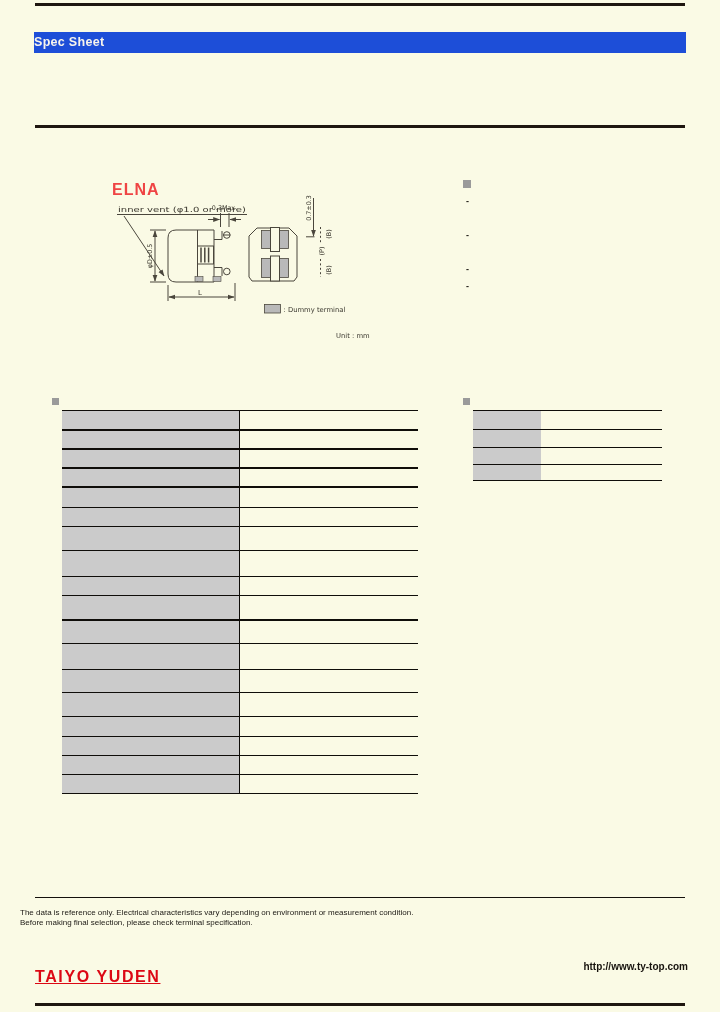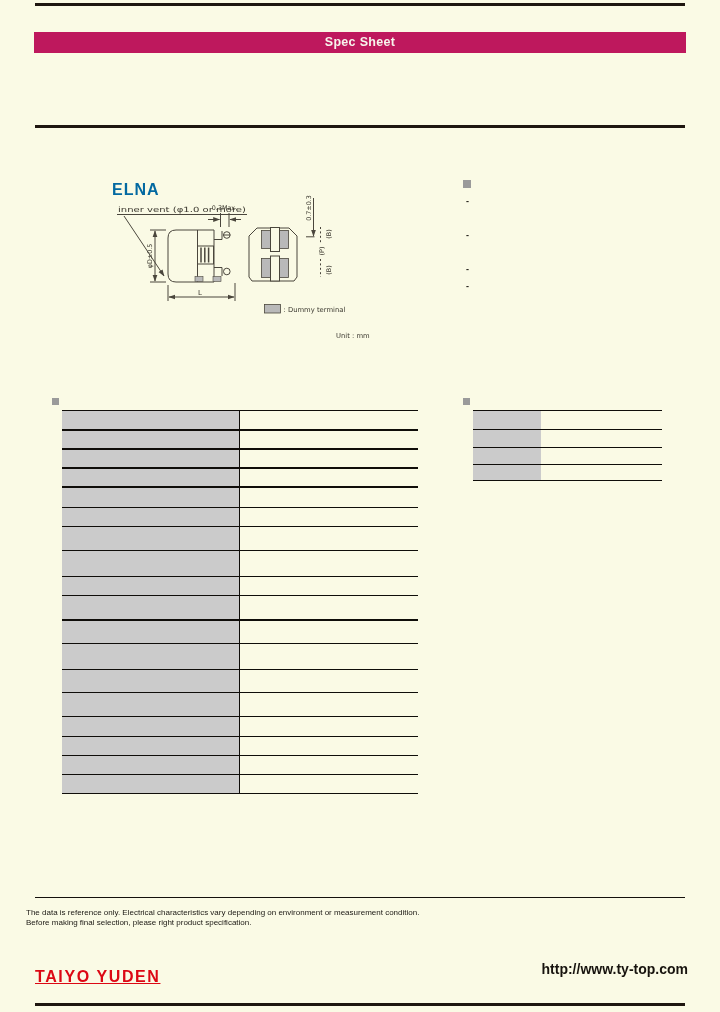--- a/index.html
+++ b/index.html
@@ -1,25 +1,25 @@
 <!DOCTYPE html>
 <html><head>
 <meta charset="utf-8">
 <style>
   html,body{margin:0;padding:0;background:#FAFAE5;}
   .page{position:relative;width:720px;height:1012px;background:#FAFAE5;overflow:hidden;
         font-family:"Liberation Sans",sans-serif;color:#1c1914;}
   .abs{position:absolute;}
   
   .top-rule{left:35px;top:3px;width:650px;height:3px;background:#1E1610;}
-  .title-bar{left:34px;top:32px;width:652px;height:21px;background:#be185d;color:#F7F4EC;
-             font-size:12.5px;font-weight:bold;text-align:center;line-height:21px;letter-spacing:.3px;}
+  .title-bar{left:34px;top:32px;width:652px;height:21px;background:#1d4ed8;color:#F7F4EC;
+             font-size:12.5px;font-weight:bold;line-height:21px;letter-spacing:.3px;}
   .header-rule{left:35px;top:125px;width:650px;height:2.5px;background:#1E1610;}
   
-  .elna{left:112px;top:181px;font-size:16px;font-weight:bold;color:#0369a1;letter-spacing:1px;}
+  .elna{left:112px;top:181px;font-size:16px;font-weight:bold;color:#ef4444;letter-spacing:1px;}
   
   .drawing{left:100px;top:195px;}
   .drawing text{fill:#3a372e;font-family:"DejaVu Sans",sans-serif;}
   
   .bullet{width:7px;height:7px;background:#9a9a9a;}
   .b-feat{left:463px;top:180px;width:8px;height:8px;}
   .b-left{left:52px;top:398px;}
   .b-right{left:463px;top:398px;}
   
   .dash{left:466px;width:10px;height:9px;font-size:9px;font-weight:bold;color:#26231c;line-height:9px;}
@@ -33,22 +33,22 @@
   .h19{height:19px;}.h20{height:20px;}.h23{height:23px;}.h24{height:24px;}
   .h25{height:25px;}.h26{height:26px;}
   
   .mark-table{left:473px;top:410px;width:189px;border-top:1.2px solid #0f0d09;}
   .mrow{display:flex;box-sizing:border-box;border-bottom:1.2px solid #0f0d09;}
   .ml{width:68px;background:#CBCBCB;}
   .mr{flex:1;}
   .rh19{height:19px;}.rh18{height:18px;}.rh17{height:17px;}.rh16{height:16px;}
   
   .foot-rule{left:35px;top:897px;width:650px;height:1.3px;background:#14100c;}
-  .disclaimer{left:26px;top:908px;width:620px;font-size:8px;line-height:9.6px;color:#1c1914;}
-  .url{left:488px;top:961px;width:200px;text-align:right;font-size:14px;font-weight:bold;color:#17130e;}
+  .disclaimer{left:20px;top:908px;width:620px;font-size:8px;line-height:9.6px;color:#1c1914;}
+  .url{left:488px;top:961px;width:200px;text-align:right;font-size:10px;font-weight:bold;color:#17130e;}
   .taiyo{left:35px;top:968px;font-size:16px;font-weight:bold;color:#DC0814;letter-spacing:1.6px;text-decoration:underline;}
   .bottom-rule{left:35px;top:1003px;width:650px;height:3px;background:#1E1610;}
 </style>
 </head>
 <body>
 
 <div class="page">
 
   <div class="abs top-rule"></div>
   <div class="abs title-bar">Spec Sheet</div>
@@ -227,19 +227,19 @@
       </div>
     <div class="mrow rh16">
         <div class="ml"></div>
         <div class="mr"></div>
       </div>
   </div>
 
   <div class="abs foot-rule"></div>
   <div class="abs disclaimer">
     <div>The data is reference only. Electrical characteristics vary depending on environment or measurement condition.</div>
-    <div>Before making final selection, please right product specification.</div>
+    <div>Before making final selection, please check terminal specification.</div>
   </div>
   <div class="abs url">http://www.ty-top.com</div>
   <div class="abs taiyo">TAIYO YUDEN</div>
   <div class="abs bottom-rule"></div>
 
 </div>
 
 </body></html>

